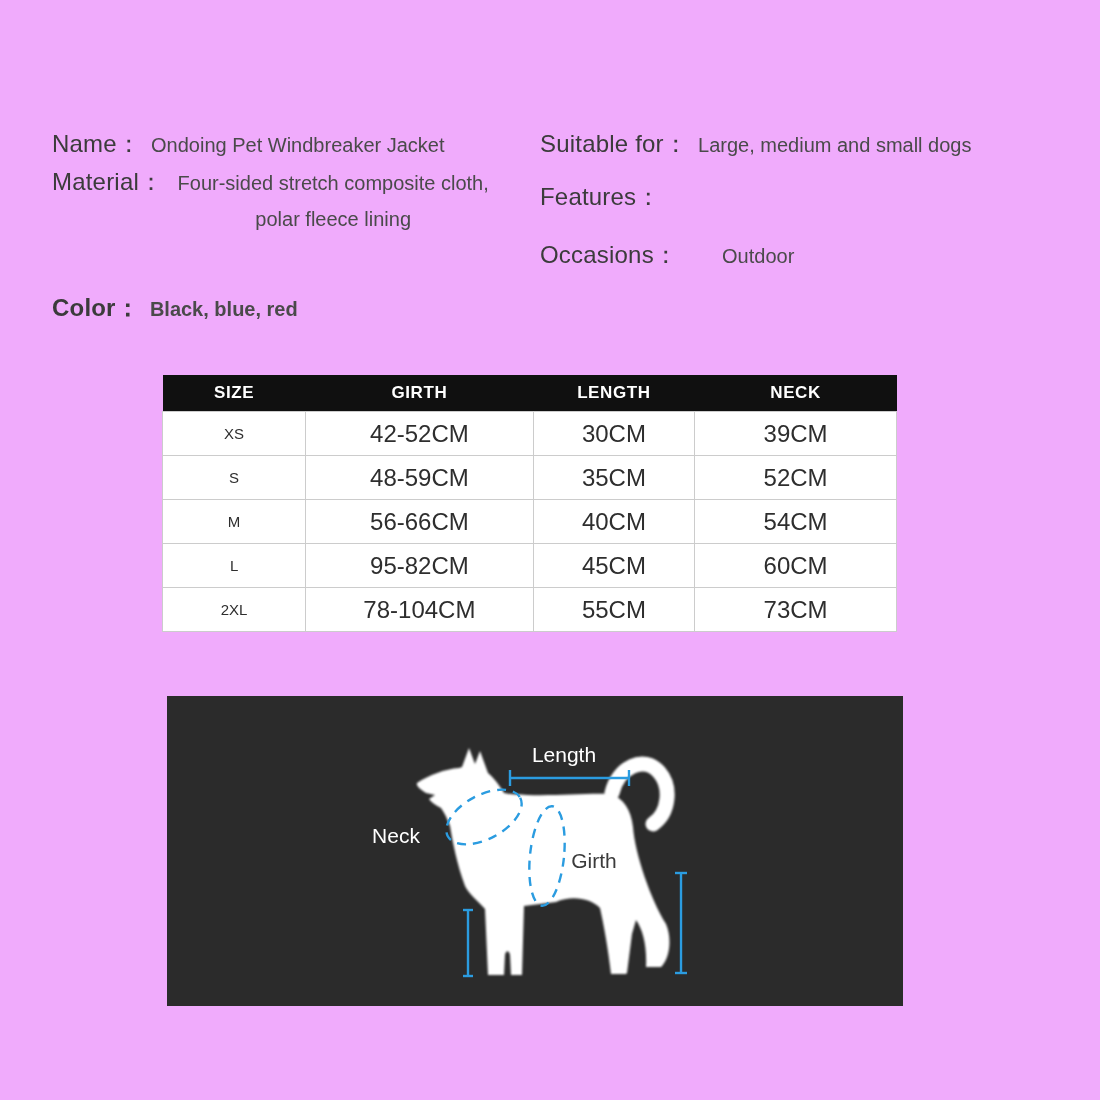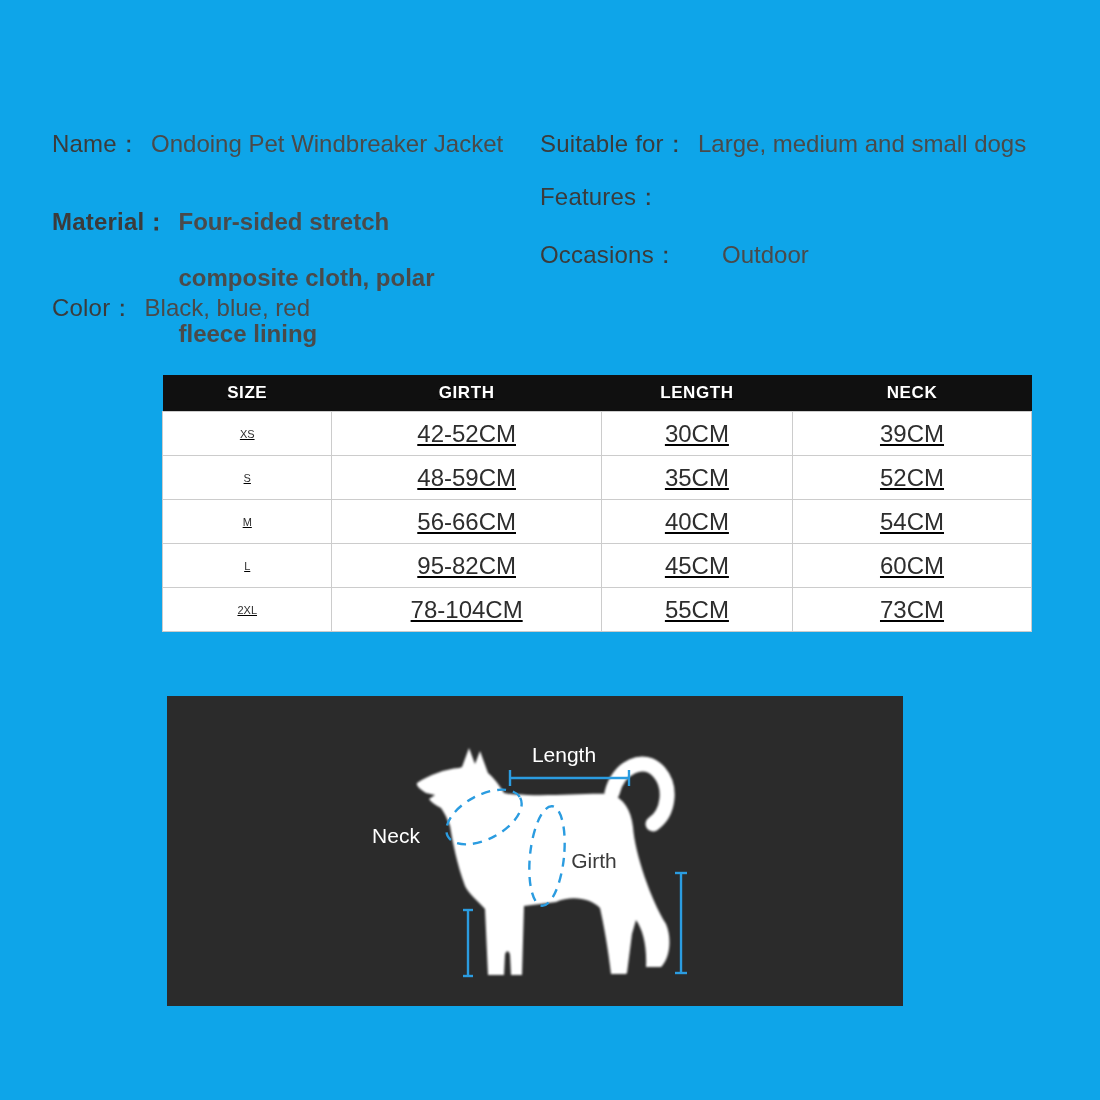--- a/index.html
+++ b/index.html
@@ -1,64 +1,64 @@
 <!DOCTYPE html>
 <html><head>
 <meta charset="utf-8">
 <style>
   html,body{margin:0;padding:0;background:#ffffff;}
   .page{
-    position:relative;width:1100px;height:1100px;background:#0ea5e9;overflow:hidden;
+    position:relative;width:1100px;height:1100px;background:#f0abfc;overflow:hidden;
     font-family:"Liberation Sans", sans-serif;
   }
   
   .info-row{position:absolute;display:flex;align-items:baseline;gap:10px;white-space:nowrap;}
   .field-label{font-size:24px;color:#3b3b3b;letter-spacing:0.2px;}
-  .field-value{font-size:24px;color:#4a4a4a;}
-  .material-value{white-space:normal;width:320px;line-height:56px;}
+  .field-value{font-size:20px;color:#4a4a4a;}
+  .material-value{white-space:normal;width:320px;text-align:center;line-height:36px;}
   
   .size-table{
-    position:absolute;left:162px;top:375px;width:870px;
-    border-collapse:collapse;table-layout:fixed;text-decoration:underline;
+    position:absolute;left:162px;top:375px;width:735px;
+    border-collapse:collapse;table-layout:fixed;
   }
   .size-table thead th{
     background:#101010;color:#ffffff;height:34px;
     font-size:17px;font-weight:700;letter-spacing:0.6px;border:0;
   }
   .size-table tbody td{
     height:41px;border:1px solid #cccccc;text-align:center;
     font-size:24px;color:#2e2e2e;background:#ffffff;
   }
-  .size-table tbody td.col-size{font-size:11px;}
+  .size-table tbody td.col-size{font-size:15px;}
   
   .diagram-panel{
     position:absolute;left:167px;top:696px;width:736px;height:310px;
     background:#2b2b2b;
   }
   .diagram-panel svg{display:block;}
   .measure-label{font-size:21px;fill:#ffffff;}
   .measure-label.dark{fill:#3b3b3b;}
 </style>
 </head>
 <body>
 
 <div class="page">
 
   <section>
     <div class="info-row" style="left:52px;top:128px;">
       <span class="field-label">Name：</span>
       <span class="field-value">Ondoing Pet Windbreaker Jacket</span>
     </div>
 
-    <div class="info-row" style="left:52px;top:194px;font-weight:bold;">
+    <div class="info-row" style="left:52px;top:165px;">
       <span class="field-label">Material：</span>
       <span class="field-value material-value">Four-sided stretch composite cloth, polar fleece lining</span>
     </div>
 
-    <div class="info-row" style="left:52px;top:292px;">
+    <div class="info-row" style="left:52px;top:292px;font-weight:bold;">
       <span class="field-label">Color：</span>
       <span class="field-value">Black, blue, red</span>
     </div>
 
     <div class="info-row" style="left:540px;top:128px;">
       <span class="field-label">Suitable for：</span>
       <span class="field-value">Large, medium and small dogs</span>
     </div>
 
     <div class="info-row" style="left:540px;top:181px;">

